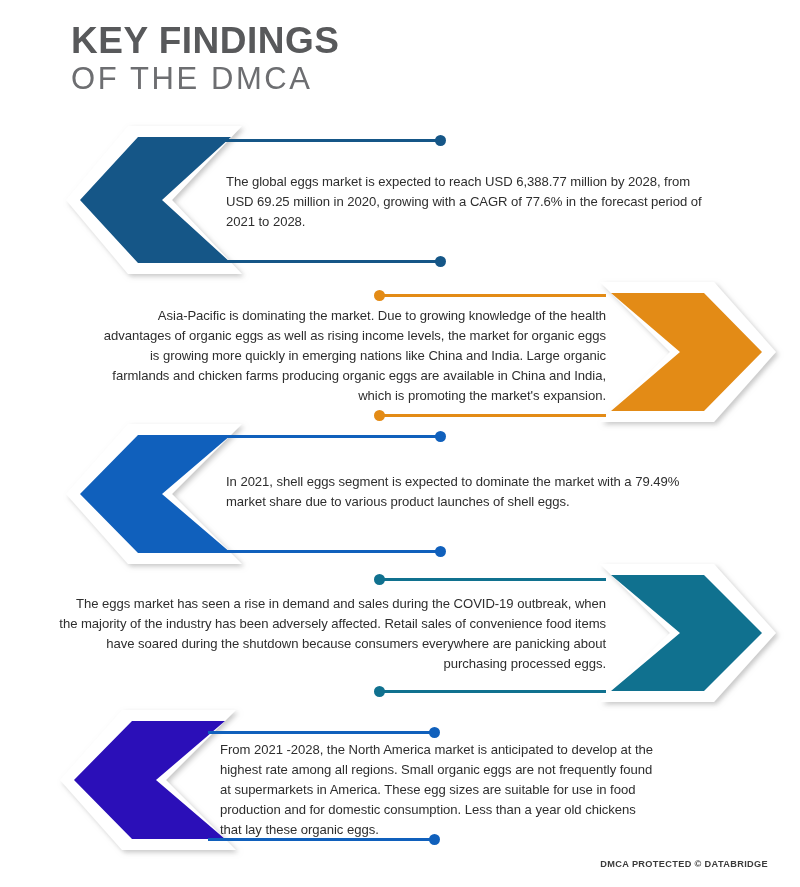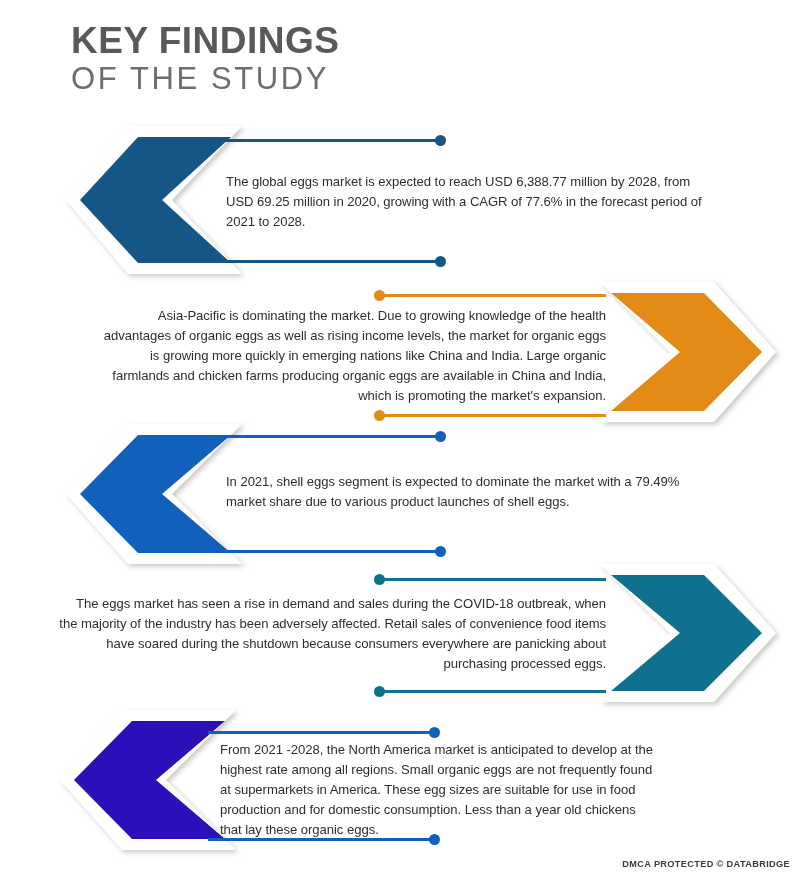--- a/index.html
+++ b/index.html
@@ -94,38 +94,38 @@
     line-height: 1.52;
     color: #2e2e2e;
     letter-spacing: -0.05px;
   }
   .btext.left  { text-align: left; }
   .btext.right { text-align: right; }
 
   
   .footer {
     position: absolute;
-    right: 10px;
+    right: 32px;
     bottom: 18px;
     font-size: 9.2px;
     font-weight: bold;
     color: #3b3b3b;
     letter-spacing: 0.35px;
     white-space: nowrap;
     padding-left: 19px;
   }
 </style>
 </head>
 <body>
 
 <div class="header">
   <div class="header-bar"></div>
   <div class="header-text">
     <div class="title-main">KEY FINDINGS</div>
-    <div class="title-sub">OF THE STUDY</div>
+    <div class="title-sub">OF THE DMCA</div>
   </div>
 </div>
 
 <div class="block" style="top:126px;height:148px;">
   <div class="chev" style="left:66px;top:0;">
     <svg width="176" height="148" viewBox="0 0 176 148">
       <defs>
         <filter id="sh1" x="-20%" y="-20%" width="150%" height="150%">
           <feDropShadow dx="2.5" dy="2.5" stdDeviation="2.6" flood-color="#9a9a9a" flood-opacity="0.55"></feDropShadow>
         </filter>
@@ -208,21 +208,21 @@
       <g filter="url(#sh4)">
         <path d="M0,0 H114 L176,69 L114,138 H0 L70,69 Z" fill="#ffffff"></path>
       </g>
       <path d="M11,11 H104 L162,69 L104,127 H11 L80,69 Z" fill="#10718f"></path>
     </svg>
   </div>
   <div class="rail dot-left" style="left:376px;top:6px;width:230px;">
     <div class="line" style="background:#10718f;"></div>
     <div class="dot" style="background:#10718f;"></div>
   </div>
-  <div class="btext right" style="left:56px;top:28px;width:550px;">The eggs market has seen a rise in demand and sales during the COVID-18 outbreak, when the majority of the industry has been adversely affected. Retail sales of convenience food items have soared during the shutdown because consumers everywhere are panicking about purchasing processed eggs.</div>
+  <div class="btext right" style="left:56px;top:28px;width:550px;">The eggs market has seen a rise in demand and sales during the COVID-19 outbreak, when the majority of the industry has been adversely affected. Retail sales of convenience food items have soared during the shutdown because consumers everywhere are panicking about purchasing processed eggs.</div>
   <div class="rail dot-left" style="left:376px;top:118px;width:230px;">
     <div class="line" style="background:#10718f;"></div>
     <div class="dot" style="background:#10718f;"></div>
   </div>
 </div>
 
 <div class="block" style="top:710px;height:140px;">
   <div class="chev" style="left:60px;top:0;">
     <svg width="176" height="140" viewBox="0 0 176 140">
       <defs>

